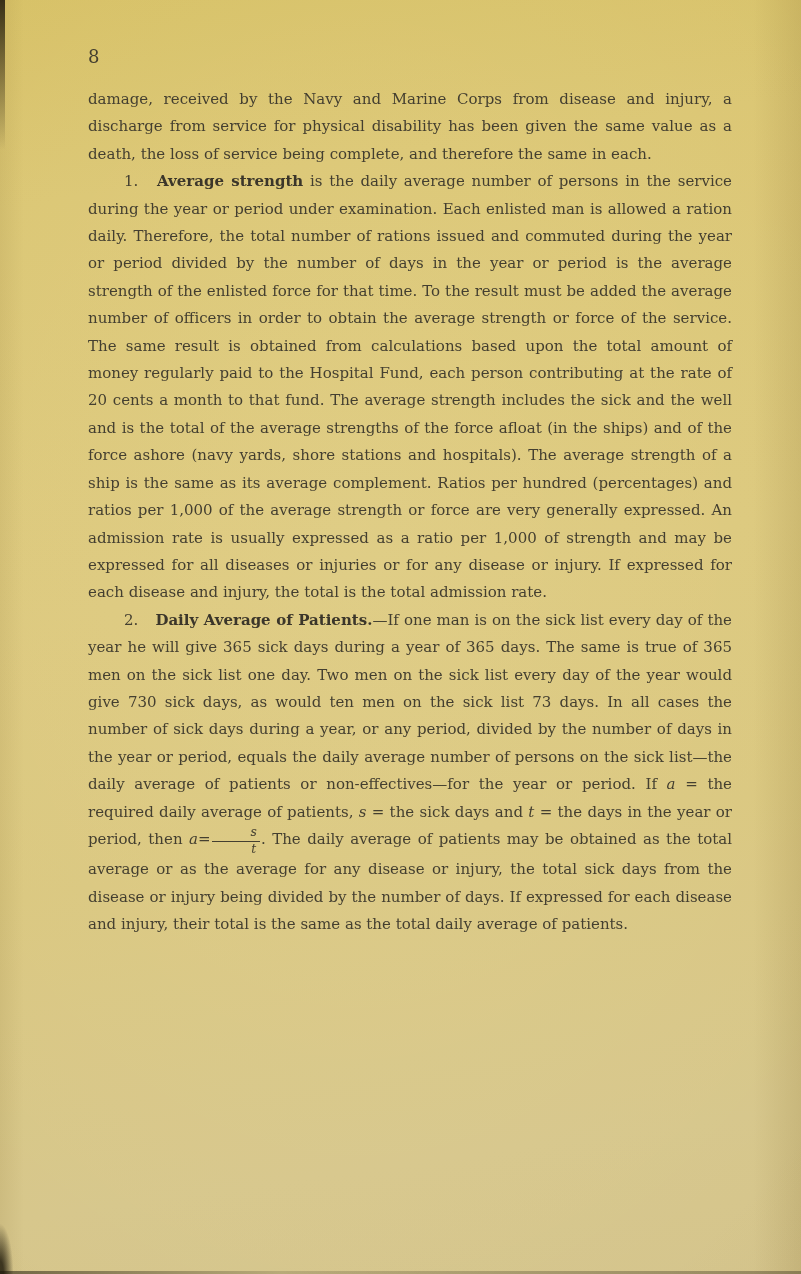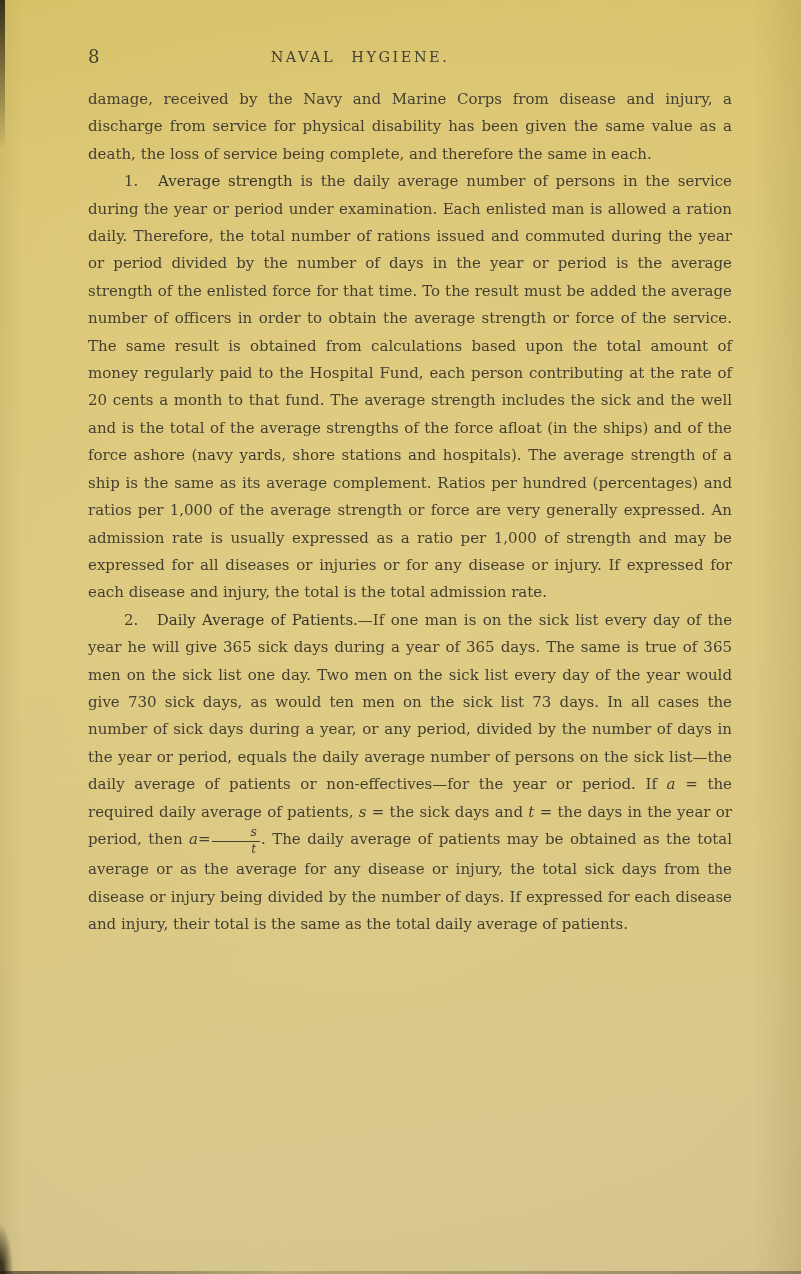--- a/index.html
+++ b/index.html
@@ -46,42 +46,41 @@
   .running-head {
     position: absolute; left: 0; right: 100px; top: 3px;
     text-align: center; font-size: 14.5px;
     letter-spacing: 2.5px; word-spacing: 9px;
   }
   p {
     margin: 0; font-size: 15px; line-height: 27.4px;
     text-align: justify; color: #443f30;
   }
   p.ind { text-indent: 36px; }
-  .term { font-weight: normal; color: #3b362a; margin-left: 12px; }
+  .term { font-weight: bold; color: #3b362a; margin-left: 12px; }
   .var { font-style: italic; }
   .frac {
     display: inline-block; vertical-align: -0.75em; text-align: center;
     line-height: 1.05; font-size: 0.82em; margin: 0 1px;
   }
   .frac .top { display: block; border-bottom: 1.4px solid currentColor; padding: 0 3px 1.5px; }
   .frac .bot { display: block; padding-top: 1.5px; }
 </style>
 </head>
 <body>
 
 <div class="page">
   <div class="vignette"></div>
   <div class="edge-left-top"></div>
   <div class="corner-bottom-left"></div>
   <div class="edge-bottom"></div>
 
   <div class="content">
     <div class="pagehead">
         <span class="page-num">8</span>
-        <span class="running-head">NAVAL HYGIENE.</span>
       </div>
 
     <p><span>damage, received by the Navy and Marine Corps from disease and injury, a discharge from service for physical disability has been given the same value as a death, the loss of service being complete, and therefore the same in each.</span></p>
 
 
     <p class="ind"><span>1. </span><span class="term">Average strength</span><span> is the daily average number of persons in the service during the year or period under examination.  Each enlisted man is allowed a ration daily.  Therefore, the total number of rations issued and commuted during the year or period divided by the number of days in the year or period is the average strength of the enlisted force for that time.  To the result must be added the average number of officers in order to obtain the average strength or force of the service.  The same result is obtained from calculations based upon the total amount of money regularly paid to the Hospital Fund, each person contributing at the rate of 20 cents a month to that fund.  The average strength includes the sick and the well and is the total of the average strengths of the force afloat (in the ships) and of the force ashore (navy yards, shore stations and hospitals).  The average strength of a ship is the same as its average complement.  Ratios per hundred (percentages) and ratios per 1,000 of the average strength or force are very generally expressed.  An admission rate is usually expressed as a ratio per 1,000 of strength and may be expressed for all diseases or injuries or for any disease or injury.  If expressed for each disease and injury, the total is the total admission rate.</span></p>
 
     <p class="ind"><span>2. </span><span class="term">Daily Average of Patients.</span><span>—If one man is on the sick list every day of the year he will give 365 sick days during a year of 365 days.  The same is true of 365 men on the sick list one day.  Two men on the sick list every day of the year would give 730 sick days, as would ten men on the sick list 73 days.  In all cases the number of sick days during a year, or any period, divided by the number of days in the year or period, equals the daily average number of persons on the sick list—the daily average of patients or non-effectives—for the year or period.  If </span><span class="var">a</span><span> = the required daily average of patients, </span><span class="var">s</span><span> = the sick days and </span><span class="var">t</span><span> = the days in the year or period, then </span><span><span class="var">a</span><span>=</span><span class="frac"><span class="top var">s</span><span class="bot var">t</span></span><span>.</span></span><span>  The daily average of patients may be obtained as the total average or as the average for any disease or injury, the total sick days from the disease or injury being divided by the number of days.  If expressed for each disease and injury, their total is the same as the total daily average of patients.</span></p>
 
   </div>

